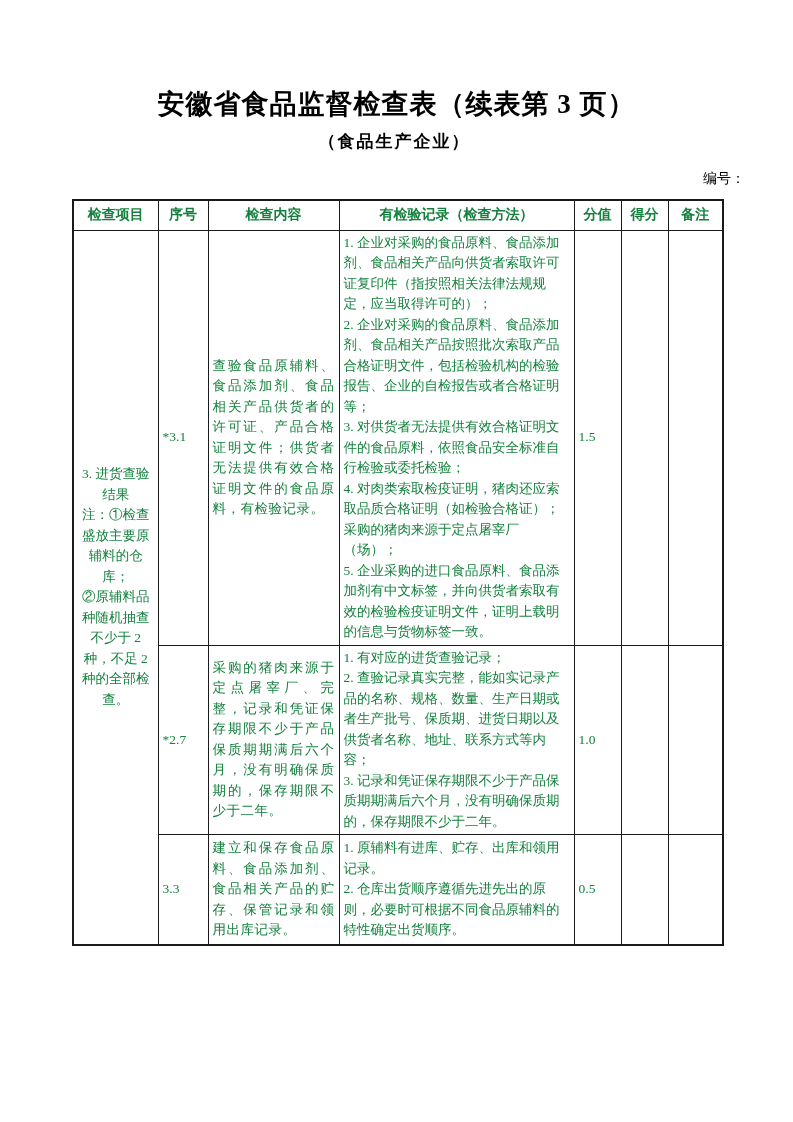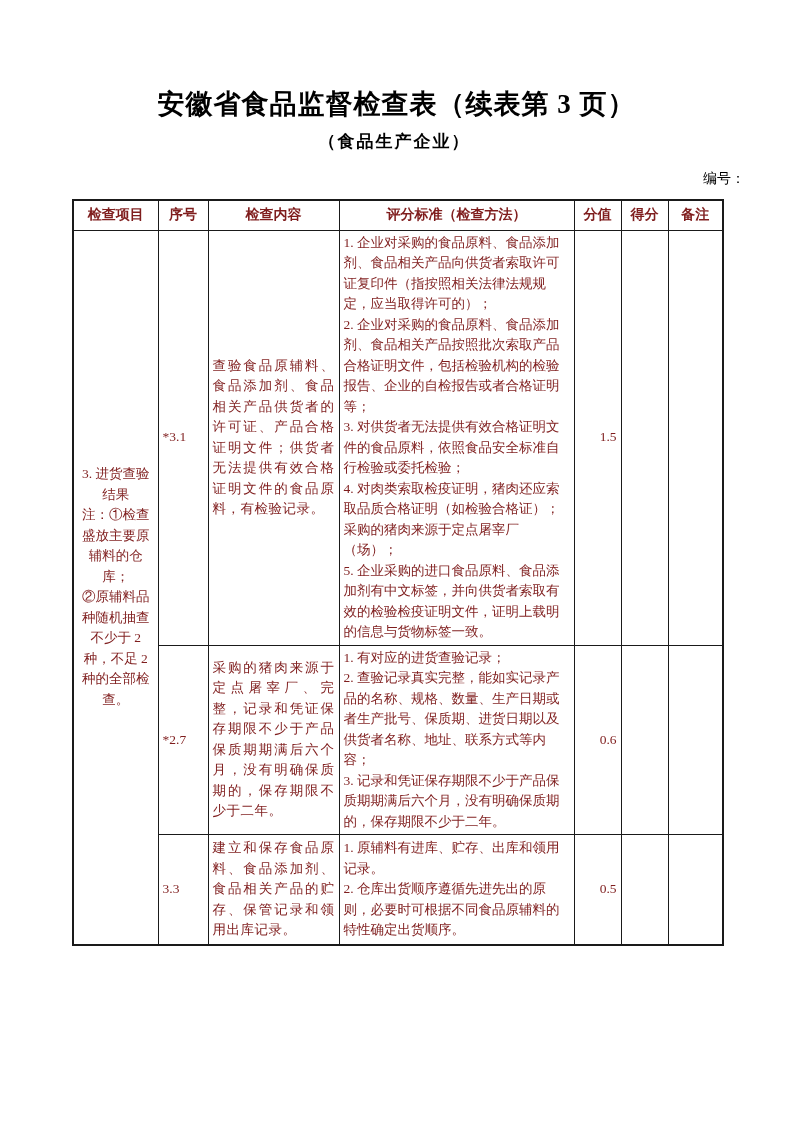--- a/index.html
+++ b/index.html
@@ -20,21 +20,21 @@
     text-align:right;font-size:14px;line-height:20px;margin-top:14px;
     padding-right:48px;color:#000;
   }
   table.inspection{
     border-collapse:collapse;table-layout:fixed;
     margin:10px 0 0 72px;width:650px;
     border:2px solid #1a1a1a;
   }
   table.inspection th, table.inspection td{
     border:1px solid #1a1a1a;
-    font-size:13.5px;line-height:20.5px;color:#7f1d1d;
+    font-size:13.5px;line-height:20.5px;color:#15803d;
     padding:2px 4px;box-sizing:border-box;
     overflow:hidden;
   }
   table.inspection th{
     font-weight:bold;text-align:center;vertical-align:middle;
     height:30px;font-size:14px;padding:2px;
   }
   td.cell-item{
     text-align:center;vertical-align:middle;white-space:pre-line;
     font-size:14px;line-height:25px;padding:2px 5px;
@@ -43,21 +43,21 @@
     vertical-align:middle;font-size:13.5px;
   }
   td.cell-content{
     text-align:justify;vertical-align:middle;padding:4px 6px;
     letter-spacing:0.5px;
   }
   td.cell-criteria{
     text-align:left;vertical-align:middle;white-space:pre-line;padding:3px 5px;
   }
   td.cell-score{
-    text-align:right;vertical-align:middle;margin-left:48px;
+    text-align:left;vertical-align:middle;margin-left:48px;
   }
   tr.row-1{height:378px;}
   tr.row-2{height:163px;}
   tr.row-3{height:110px;}
 </style>
 </head>
 <body>
 
 <div class="page">
 
@@ -73,21 +73,21 @@
       <col style="width:235px">
         <col style="width:47px">
         <col style="width:47px">
         <col style="width:55px">
     </colgroup>
     <tbody>
         <tr>
       <th>检查项目</th>
       <th>序号</th>
       <th>检查内容</th>
-      <th>评分标准（检查方法）</th>
+      <th>有检验记录（检查方法）</th>
       <th>分值</th>
       <th>得分</th>
       <th>备注</th>
     </tr>
     <tr class="row-1">
       <td class="cell-item" rowspan="3">3. 进货查验结果
 注：①检查盛放主要原辅料的仓库；
 ②原辅料品种随机抽查不少于 2 种，不足 2 种的全部检查。</td>
       <td class="cell-no">*3.1</td>
       <td class="cell-content">查验食品原辅料、食品添加剂、食品相关产品供货者的许可证、产品合格证明文件；供货者无法提供有效合格证明文件的食品原料，有检验记录。</td>
@@ -99,21 +99,21 @@
       <td class="cell-score">1.5</td>
       <td class="cell-score"></td>
       <td class="cell-score"></td>
     </tr>
     <tr class="row-2">
       <td class="cell-no">*2.7</td>
       <td class="cell-content">采购的猪肉来源于定点屠宰厂、完整，记录和凭证保存期限不少于产品保质期期满后六个月，没有明确保质期的，保存期限不少于二年。</td>
       <td class="cell-criteria">1. 有对应的进货查验记录；
 2. 查验记录真实完整，能如实记录产品的名称、规格、数量、生产日期或者生产批号、保质期、进货日期以及供货者名称、地址、联系方式等内容；
 3. 记录和凭证保存期限不少于产品保质期期满后六个月，没有明确保质期的，保存期限不少于二年。</td>
-      <td class="cell-score">0.6</td>
+      <td class="cell-score">1.0</td>
       <td class="cell-score"></td>
       <td class="cell-score"></td>
     </tr>
     <tr class="row-3">
       <td class="cell-no">3.3</td>
       <td class="cell-content">建立和保存食品原料、食品添加剂、食品相关产品的贮存、保管记录和领用出库记录。</td>
       <td class="cell-criteria">1. 原辅料有进库、贮存、出库和领用记录。
 2. 仓库出货顺序遵循先进先出的原则，必要时可根据不同食品原辅料的特性确定出货顺序。</td>
       <td class="cell-score">0.5</td>
       <td class="cell-score"></td>

